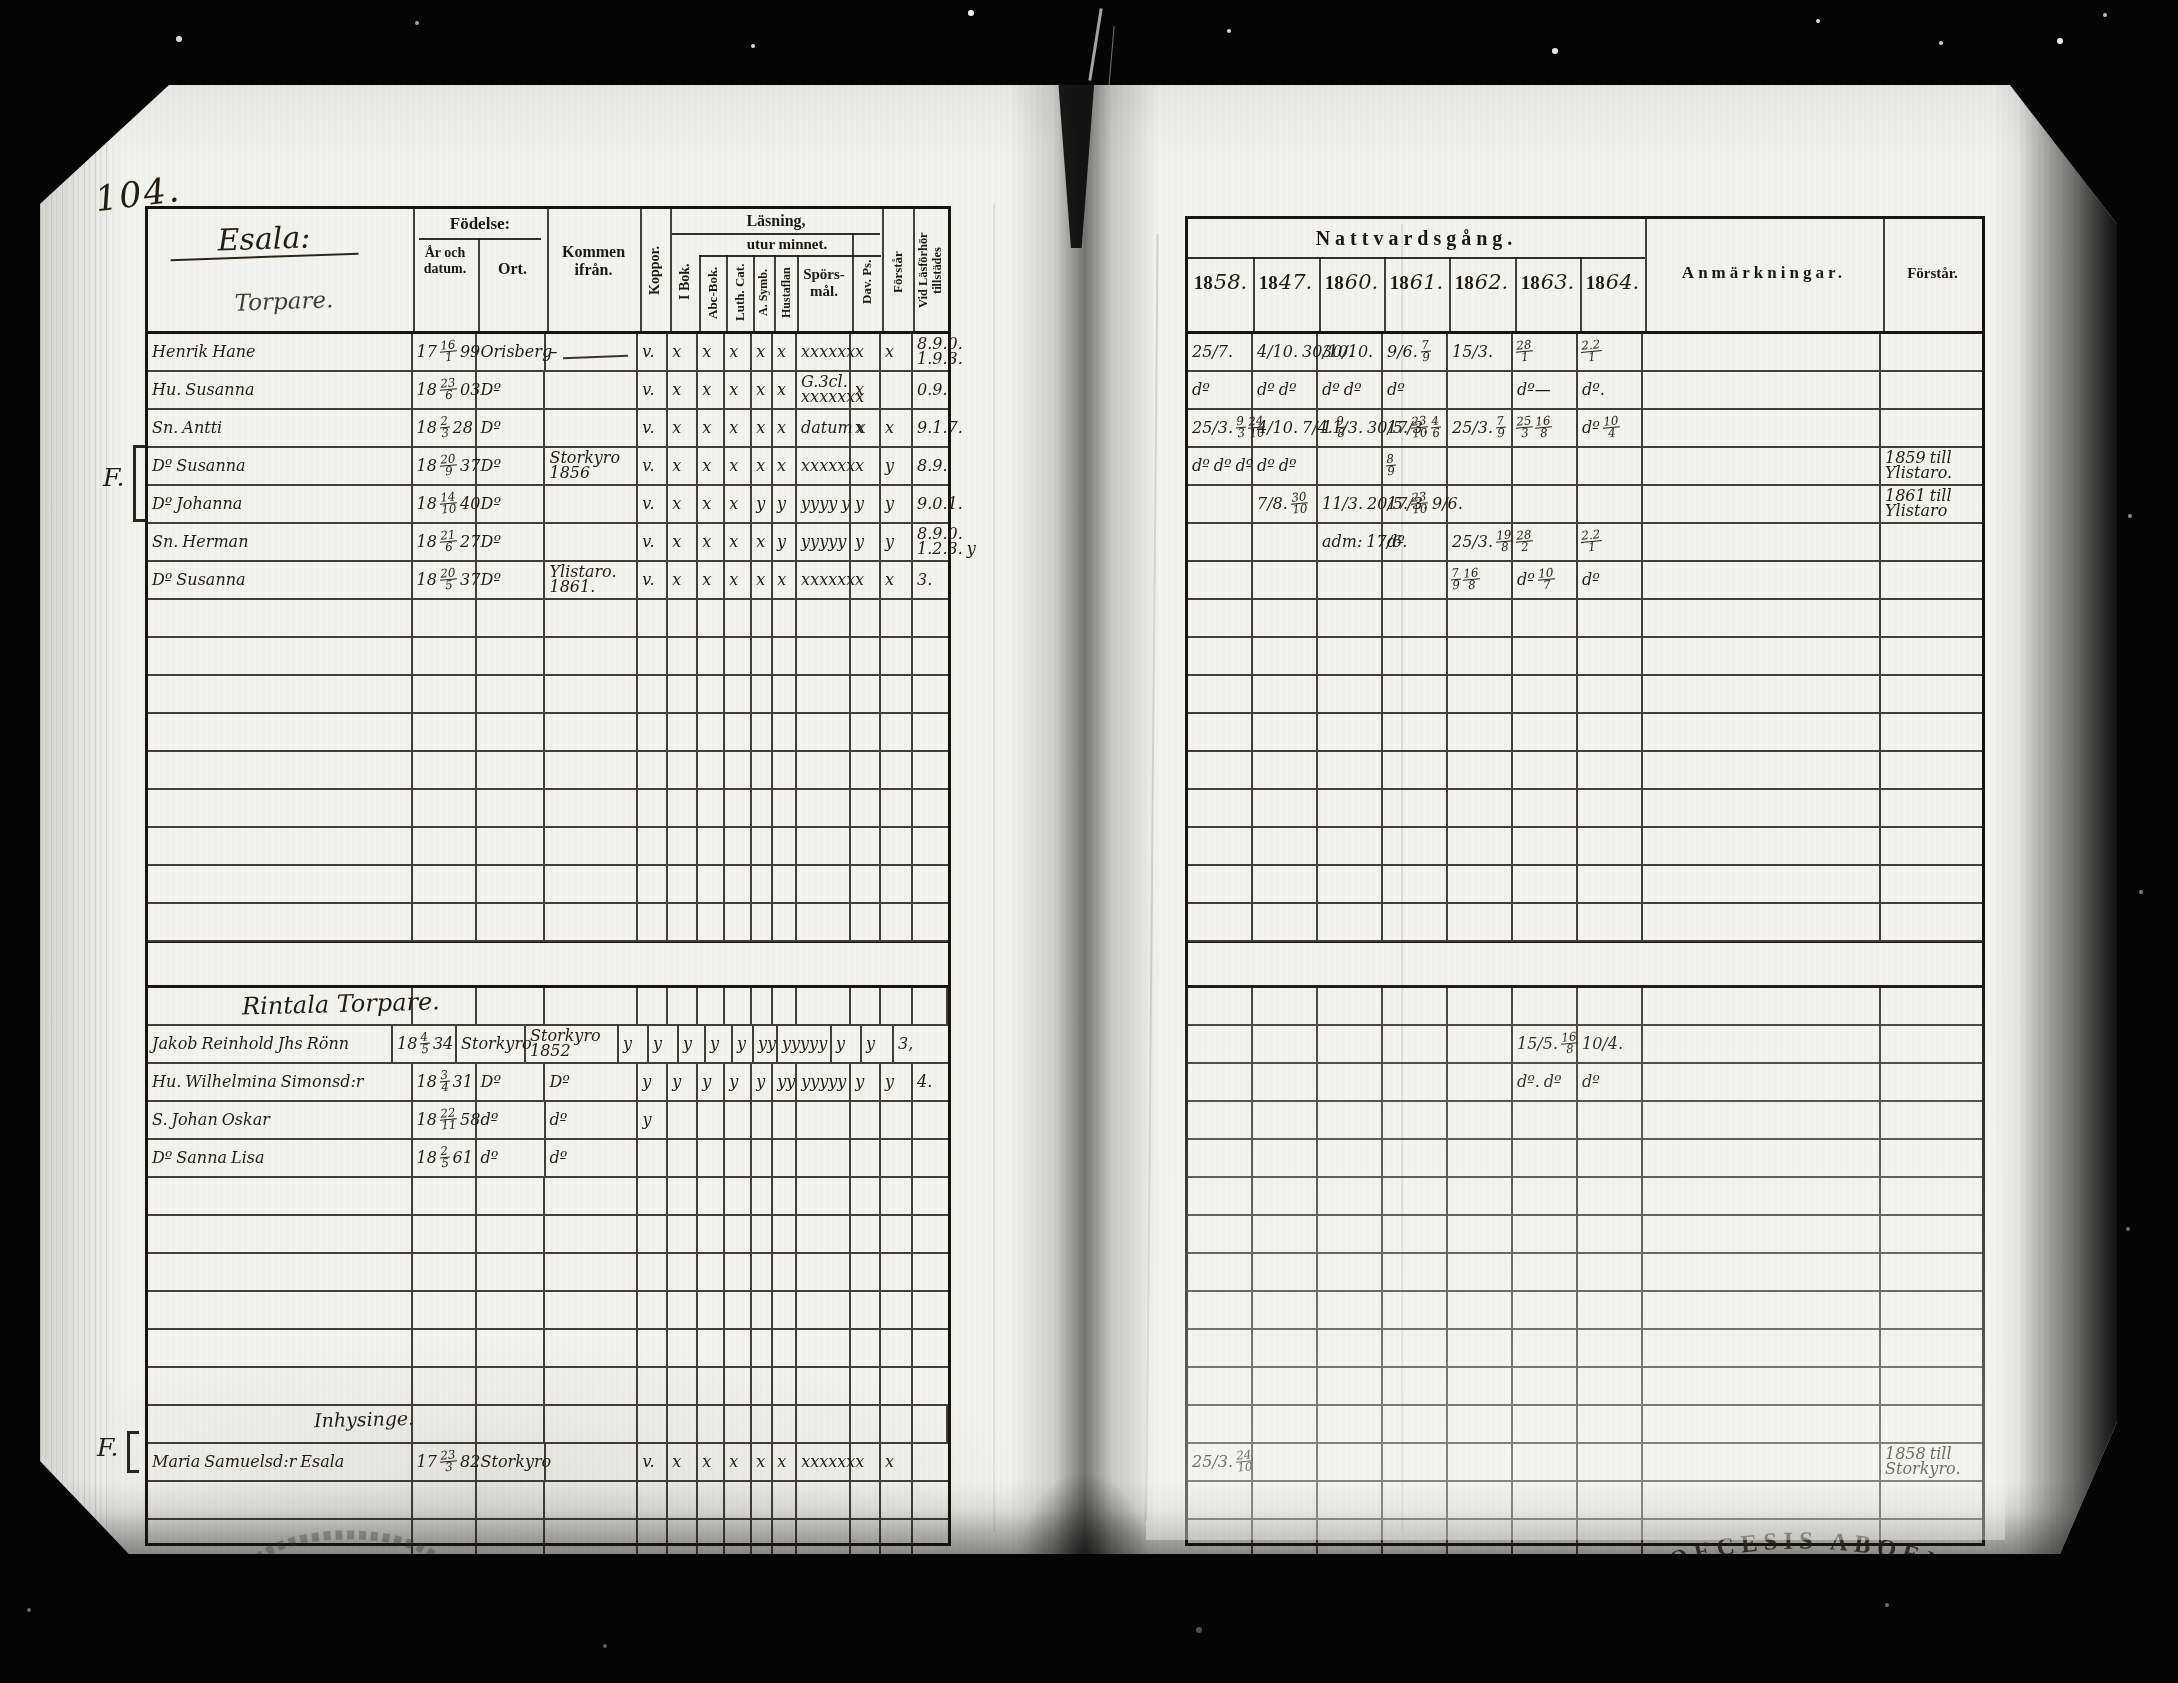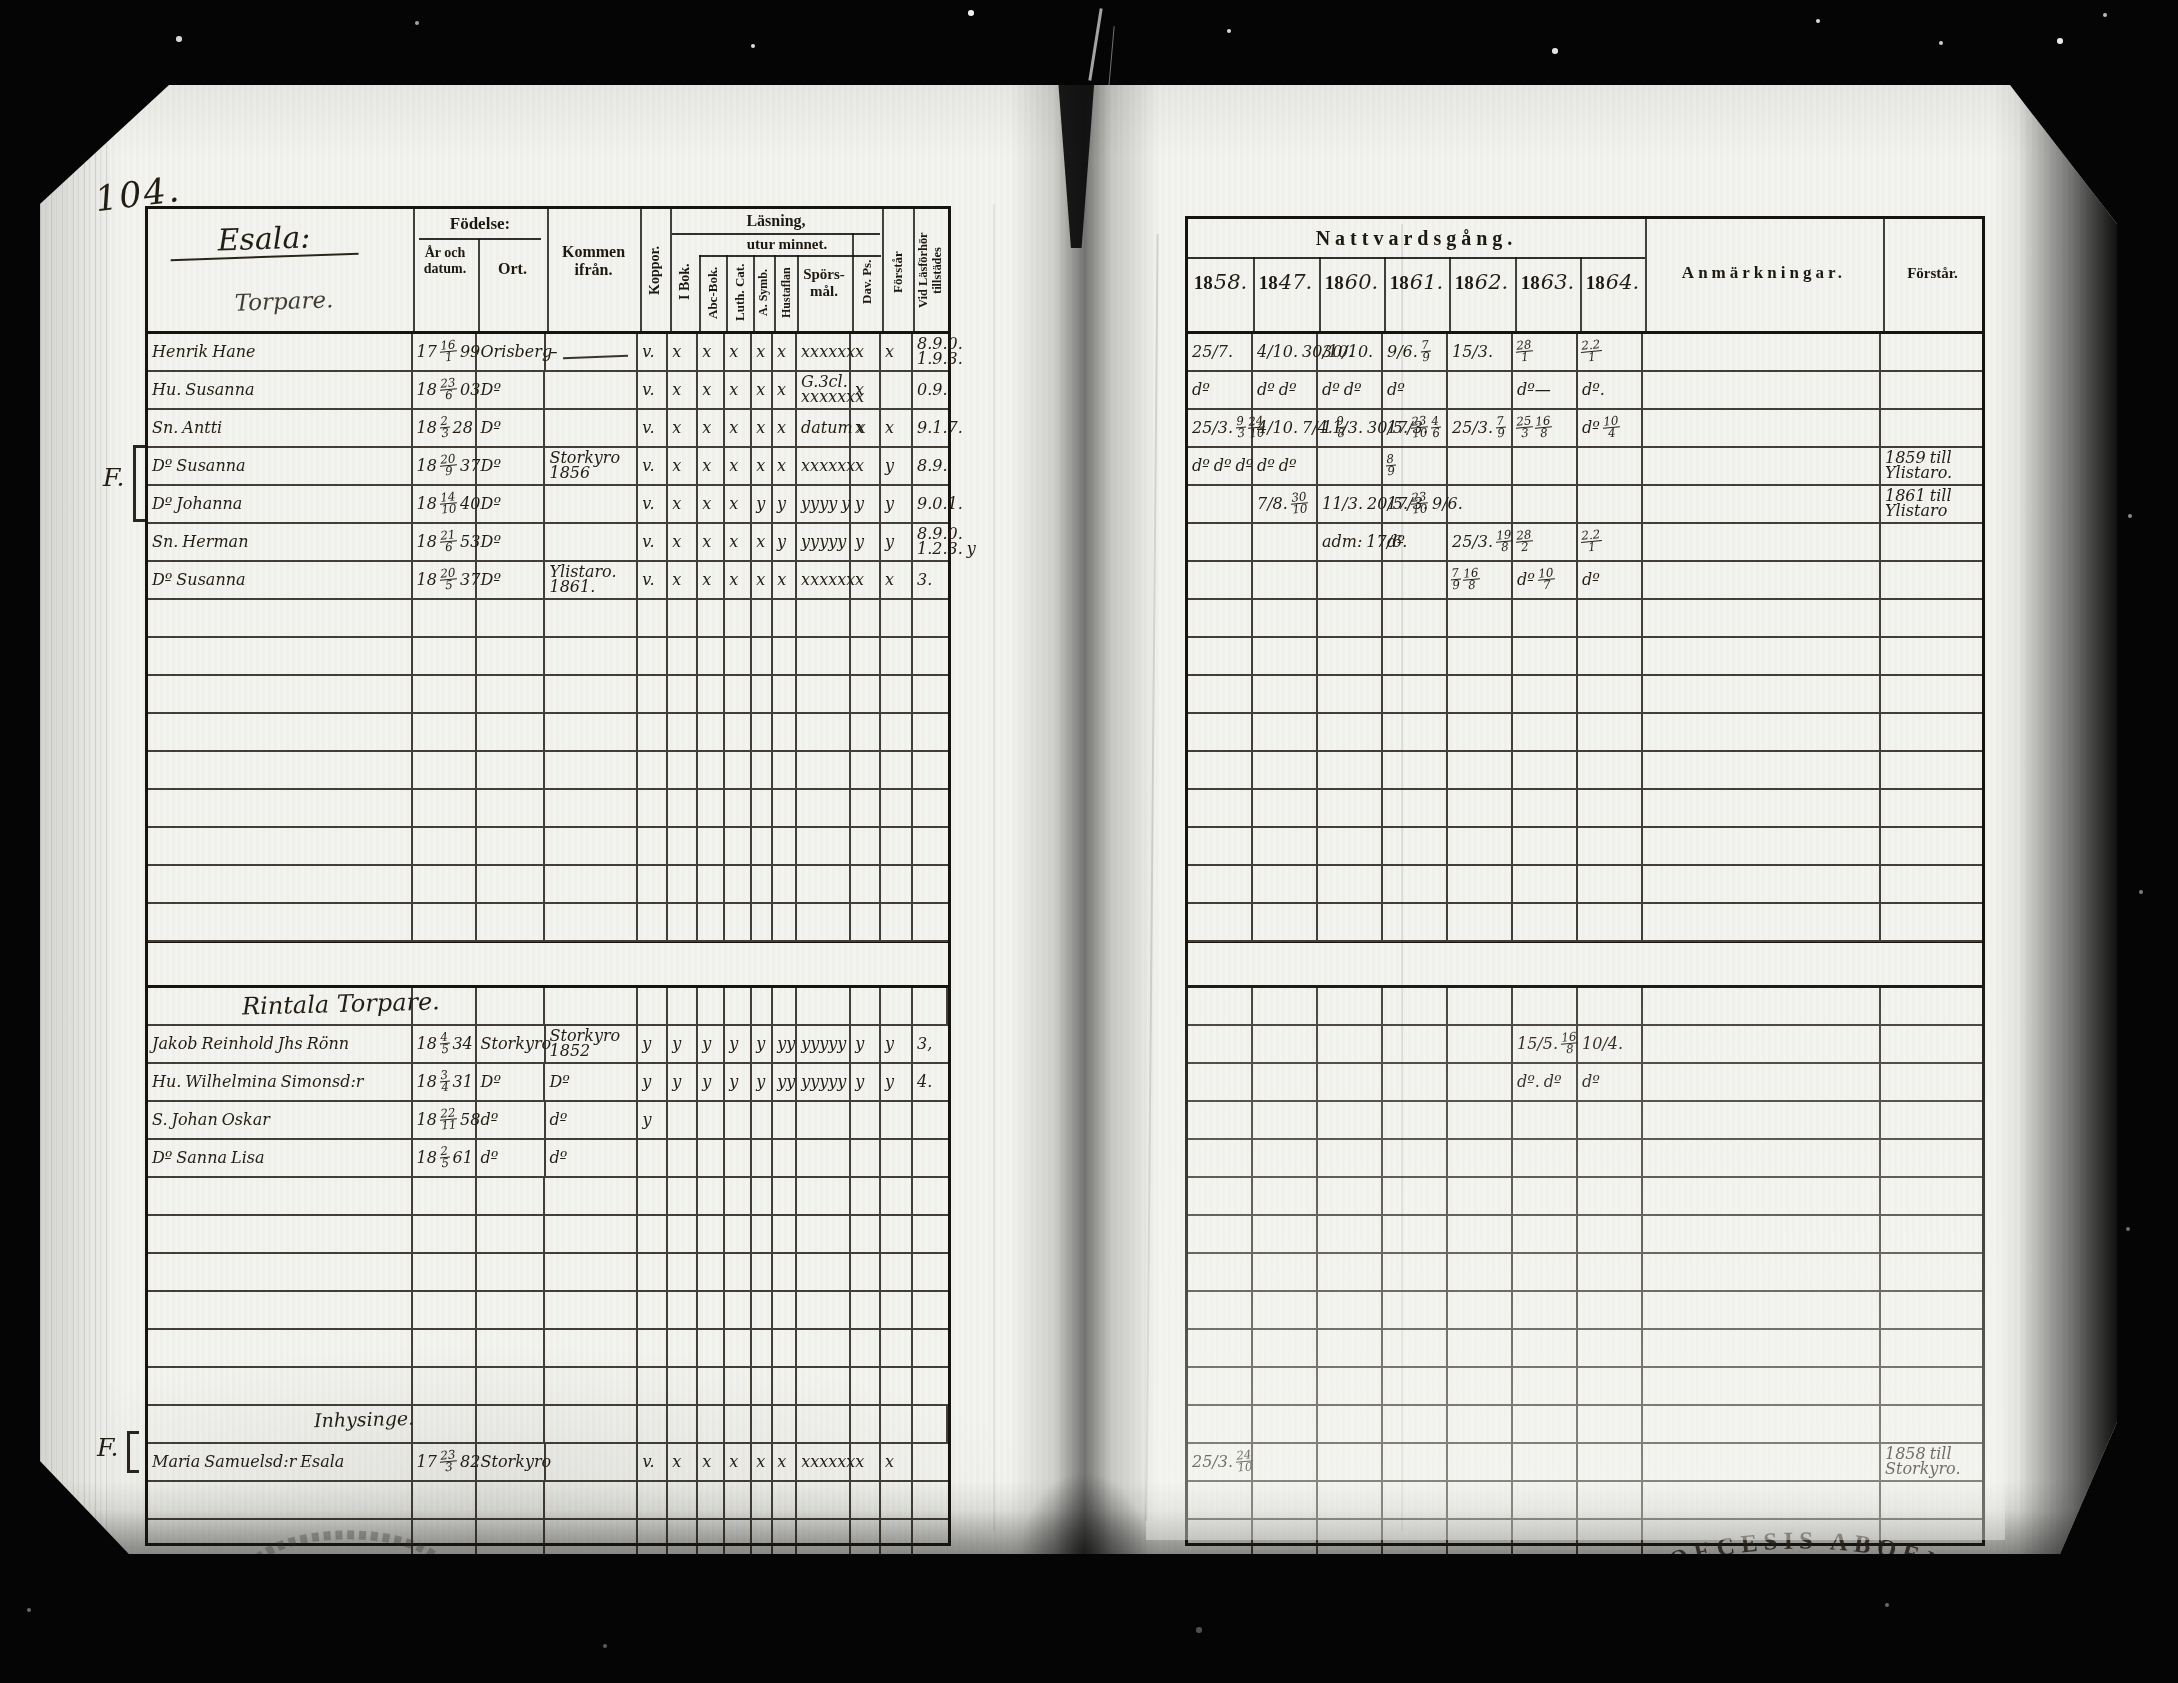--- a/index.html
+++ b/index.html
@@ -342,21 +342,21 @@
             </div>
             <div class="tcell hw cleft13" style="width: 35px;">
               <span class="ln"><span class="tok">9.0.1.</span></span>
             </div>
           </div>
           <div class="trow data" style="height: 38px;">
             <div class="tcell hw cleft0" style="width: 265px;">
               <span class="ln"><span class="tok">Sn.</span><span class="tok">Herman</span></span>
             </div>
             <div class="tcell hw cleft1" style="width: 64px;">
-              <span class="ln"><span class="tok">18</span><span class="fr"><span class="n">21</span><span class="d">6</span></span><span class="tok">53</span></span>
+              <span class="ln"><span class="tok">18</span><span class="fr"><span class="n">21</span><span class="d">6</span></span><span class="tok">27</span></span>
             </div>
             <div class="tcell hw cleft2" style="width: 69px;">
               <span class="ln"><span class="tok">Dº</span></span>
             </div>
             <div class="tcell hw cleft3" style="width: 93px;"></div>
             <div class="tcell hw cleft4" style="width: 30px;">
               <span class="ln"><span class="tok">v.</span></span>
             </div>
             <div class="tcell hw cleft5" style="width: 30px;">
               <span class="ln"><span class="tok">x</span></span>
@@ -588,21 +588,21 @@
             <div class="tcell hw cleft7" style="width: 27px;"></div>
             <div class="tcell hw cleft8" style="width: 21px;"></div>
             <div class="tcell hw cleft9" style="width: 24px;"></div>
             <div class="tcell hw cleft10" style="width: 54px;"></div>
             <div class="tcell hw cleft11" style="width: 30px;"></div>
             <div class="tcell hw cleft12" style="width: 32px;"></div>
             <div class="tcell hw cleft13" style="width: 35px;"></div>
             <div class="rowlabel hw">Rintala Torpare.</div>
           </div>
           <div class="trow data" style="height: 38px;">
-            <div class="tcell hw cleft0" style="width: 265px;">
+            <div class="tcell hw cleft0" style="width: 245px;">
               <span class="ln"><span class="tok">Jakob</span><span class="tok">Reinhold</span><span class="tok">Jhs</span><span class="tok">Rönn</span></span>
             </div>
             <div class="tcell hw cleft1" style="width: 64px;">
               <span class="ln"><span class="tok">18</span><span class="fr"><span class="n">4</span><span class="d">5</span></span><span class="tok">34</span></span>
             </div>
             <div class="tcell hw cleft2" style="width: 69px;">
               <span class="ln"><span class="tok">Storkyro</span></span>
             </div>
             <div class="tcell hw cleft3" style="width: 93px;">
               <span class="ln"><span class="tok">Storkyro</span></span>

